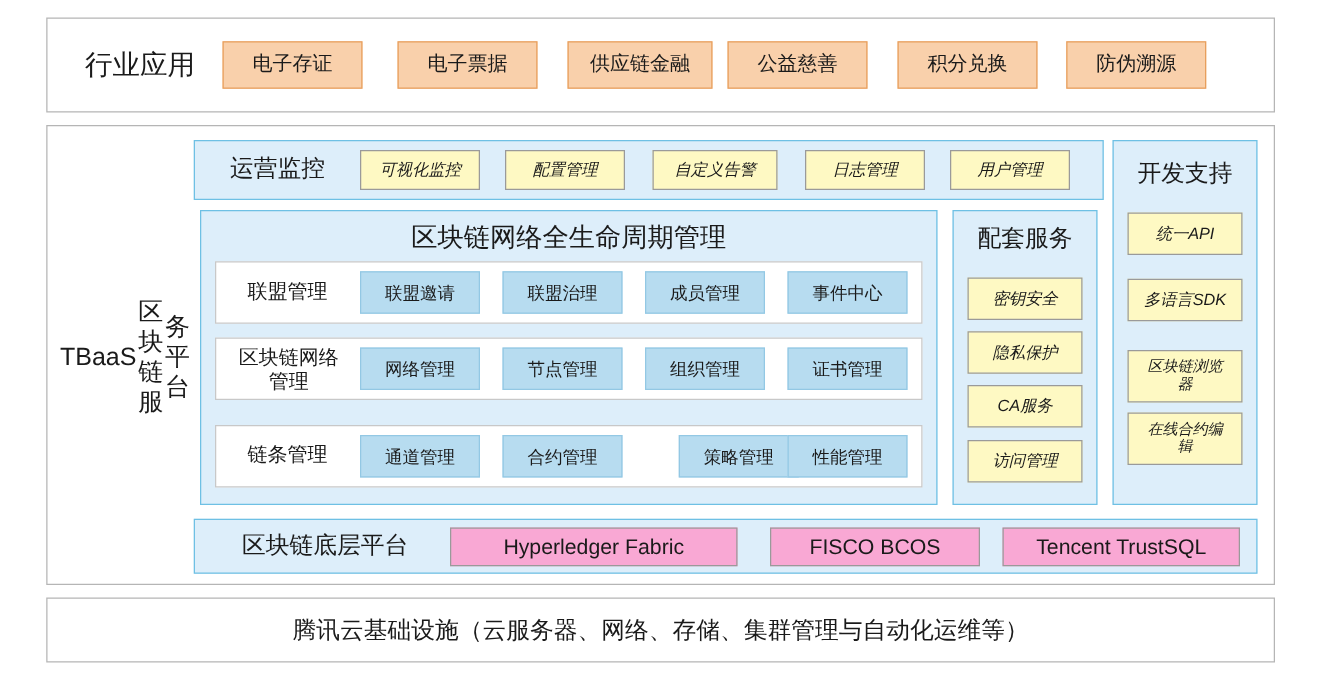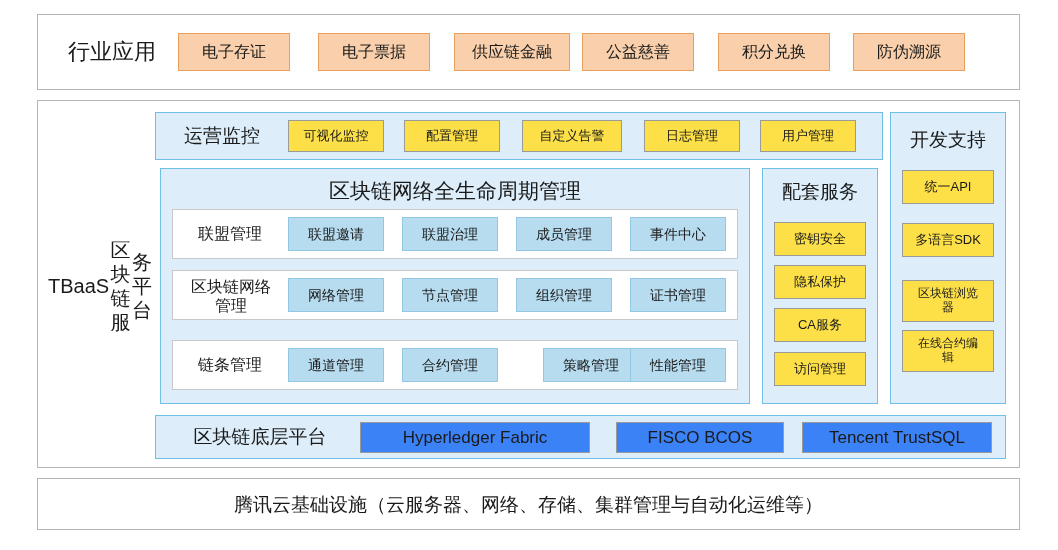--- a/index.html
+++ b/index.html
@@ -25,22 +25,22 @@
   }
 
   
   .chip{
     position:absolute;box-sizing:border-box;
     display:flex;align-items:center;justify-content:center;
     text-align:center;line-height:1.15;
   }
   .chip-orange{background:#f9d0ab;border:1px solid #e79f5d;font-size:16px;}
   .chip-blue{background:#b7dcf0;border:1px solid #93c8e4;font-size:14px;}
-  .chip-white{background:#fde047;border:1px solid #9a9a9a;font-size:13px;}
-  .chip-white-lg{background:#3b82f6;border:1px solid #9a9a9a;font-size:17px;}
+  .chip-white{background:#fef9c3;border:1px solid #9a9a9a;font-size:13px;font-style:italic;}
+  .chip-white-lg{background:#f9a8d4;border:1px solid #9a9a9a;font-size:17px;}
 
   
   .lbl{
     position:absolute;display:flex;align-items:center;justify-content:center;
     text-align:center;line-height:1.2;
   }
   .lbl-section{font-size:22px;}
   .lbl-brand{font-size:20px;}
   .lbl-head{font-size:19px;}
   .lbl-row{font-size:16px;}

